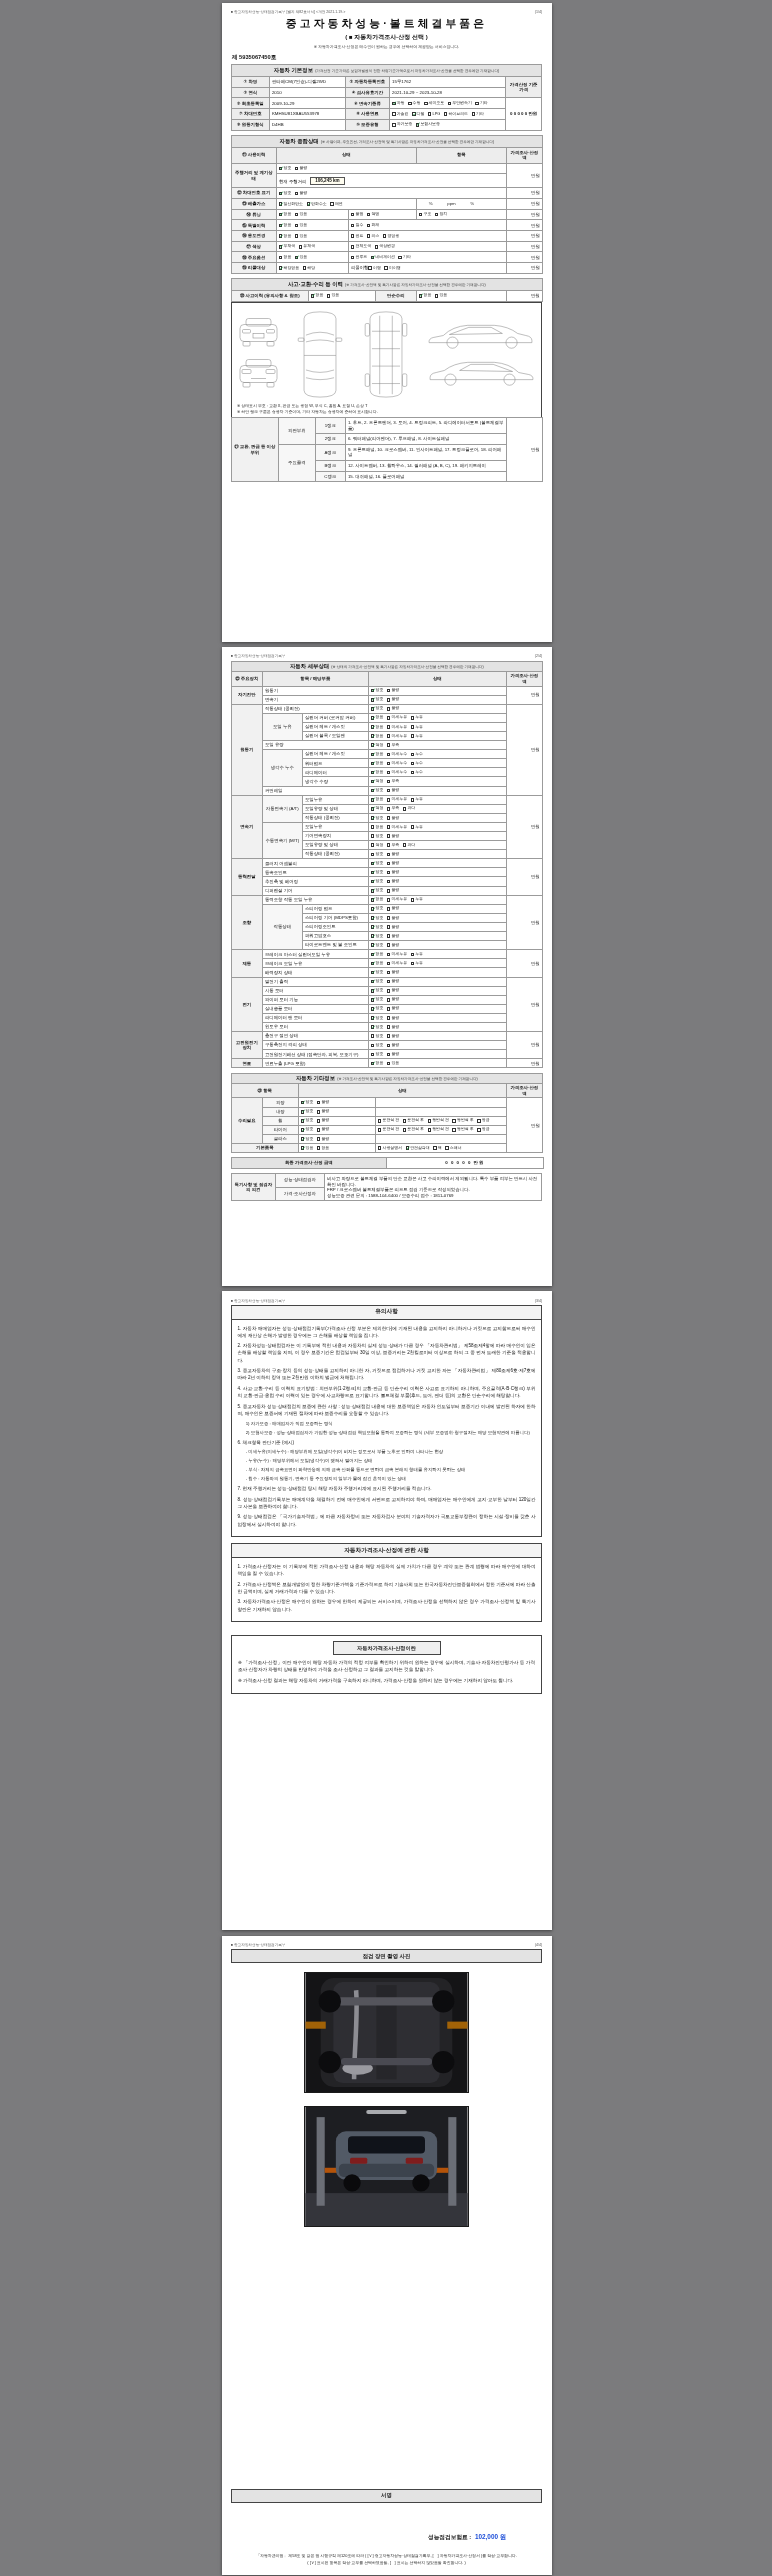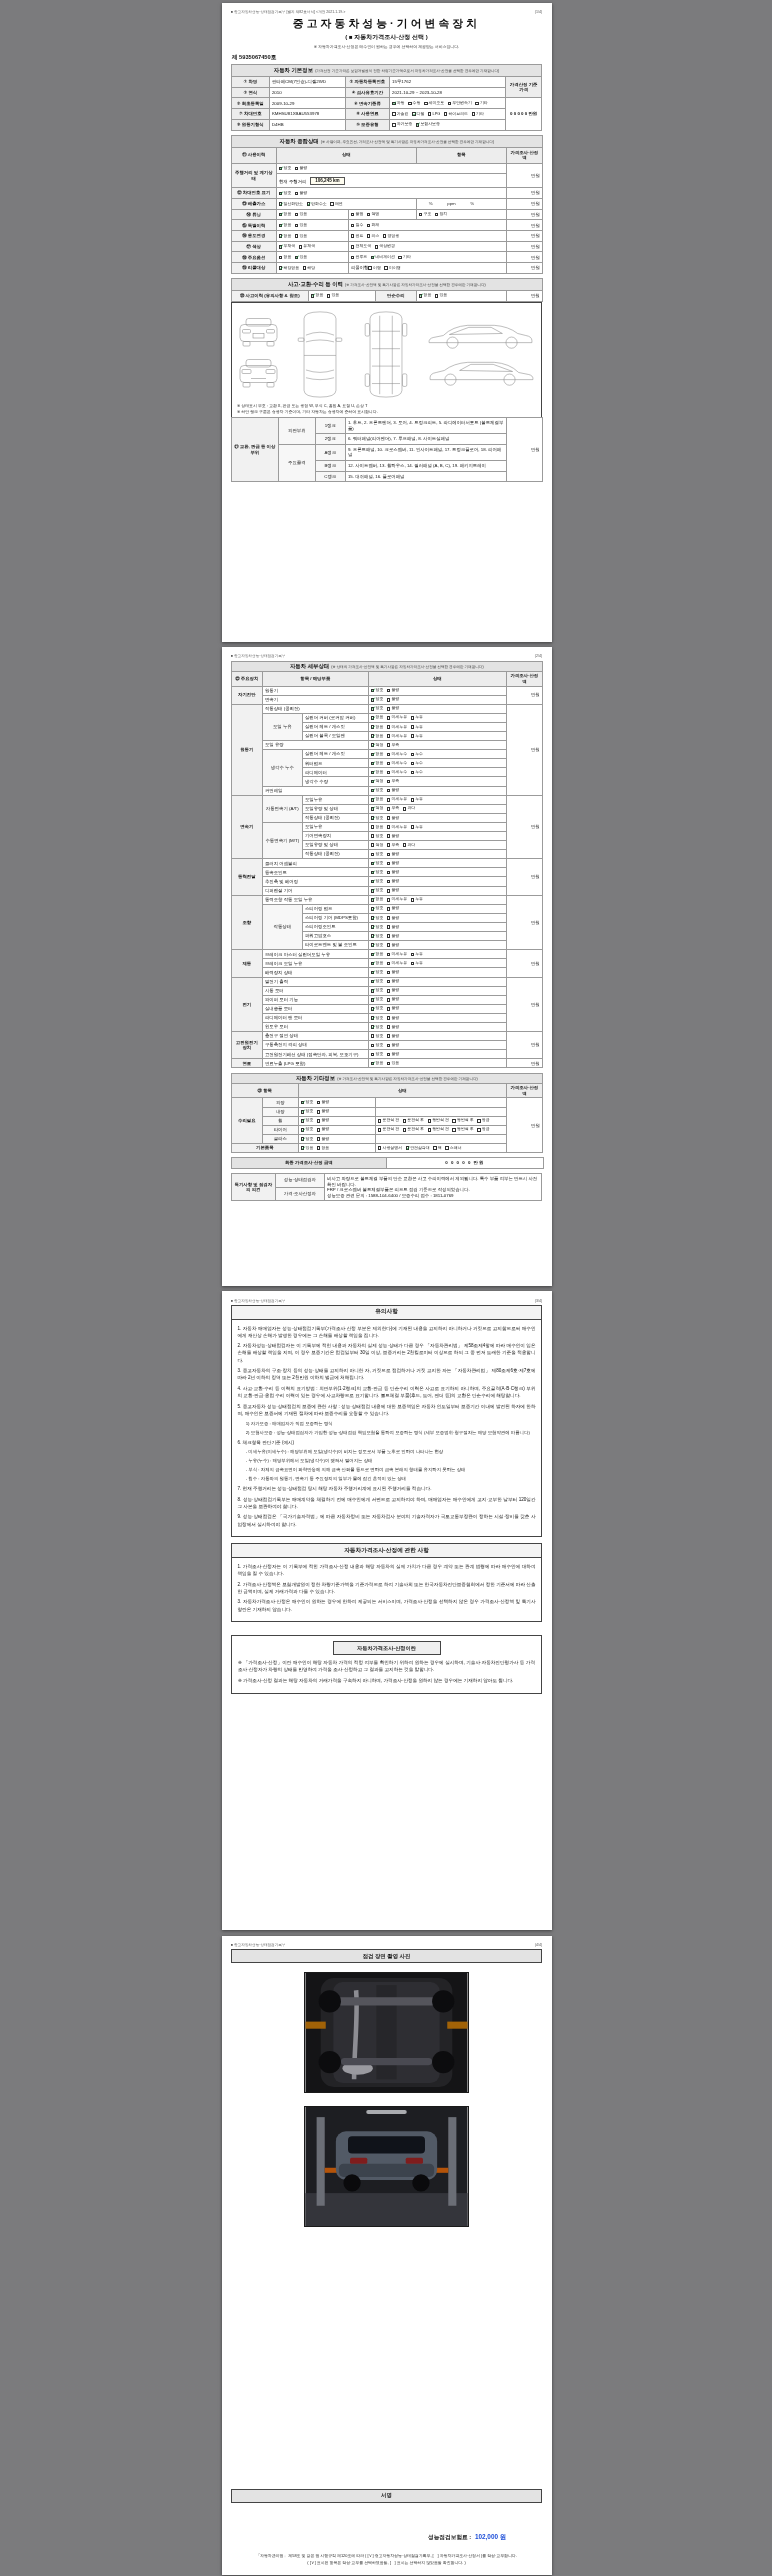--- a/index.html
+++ b/index.html
@@ -56,21 +56,21 @@
 </head>
 <body>
 
 <div class="canvas">
 
   <div class="page">
     <div class="page-meta">
       <span>■ 중고자동차성능·상태점검기록부 [별지 제82호서식] &lt;개정 2021.1.19.&gt;</span>
       <span>(1/4)</span>
     </div>
-    <div class="doc-title">중고자동차성능·기어변속장치</div>
+    <div class="doc-title">중고자동차성능·볼트체결부품은</div>
     <div class="doc-subtitle">( ■ 자동차가격조사·산정 선택 )</div>
     <div class="doc-subnote">※ 자동차가격조사·산정은 매수인이 원하는 경우에 선택하여 제공받는 서비스입니다.</div>
     <div class="doc-no">제 5935067450호</div>
 
     <table class="ft">
       <colgroup>
           <col style="width:38px">
           <col style="width:76px">
           <col style="width:44px">
           <col style="width:116px">

